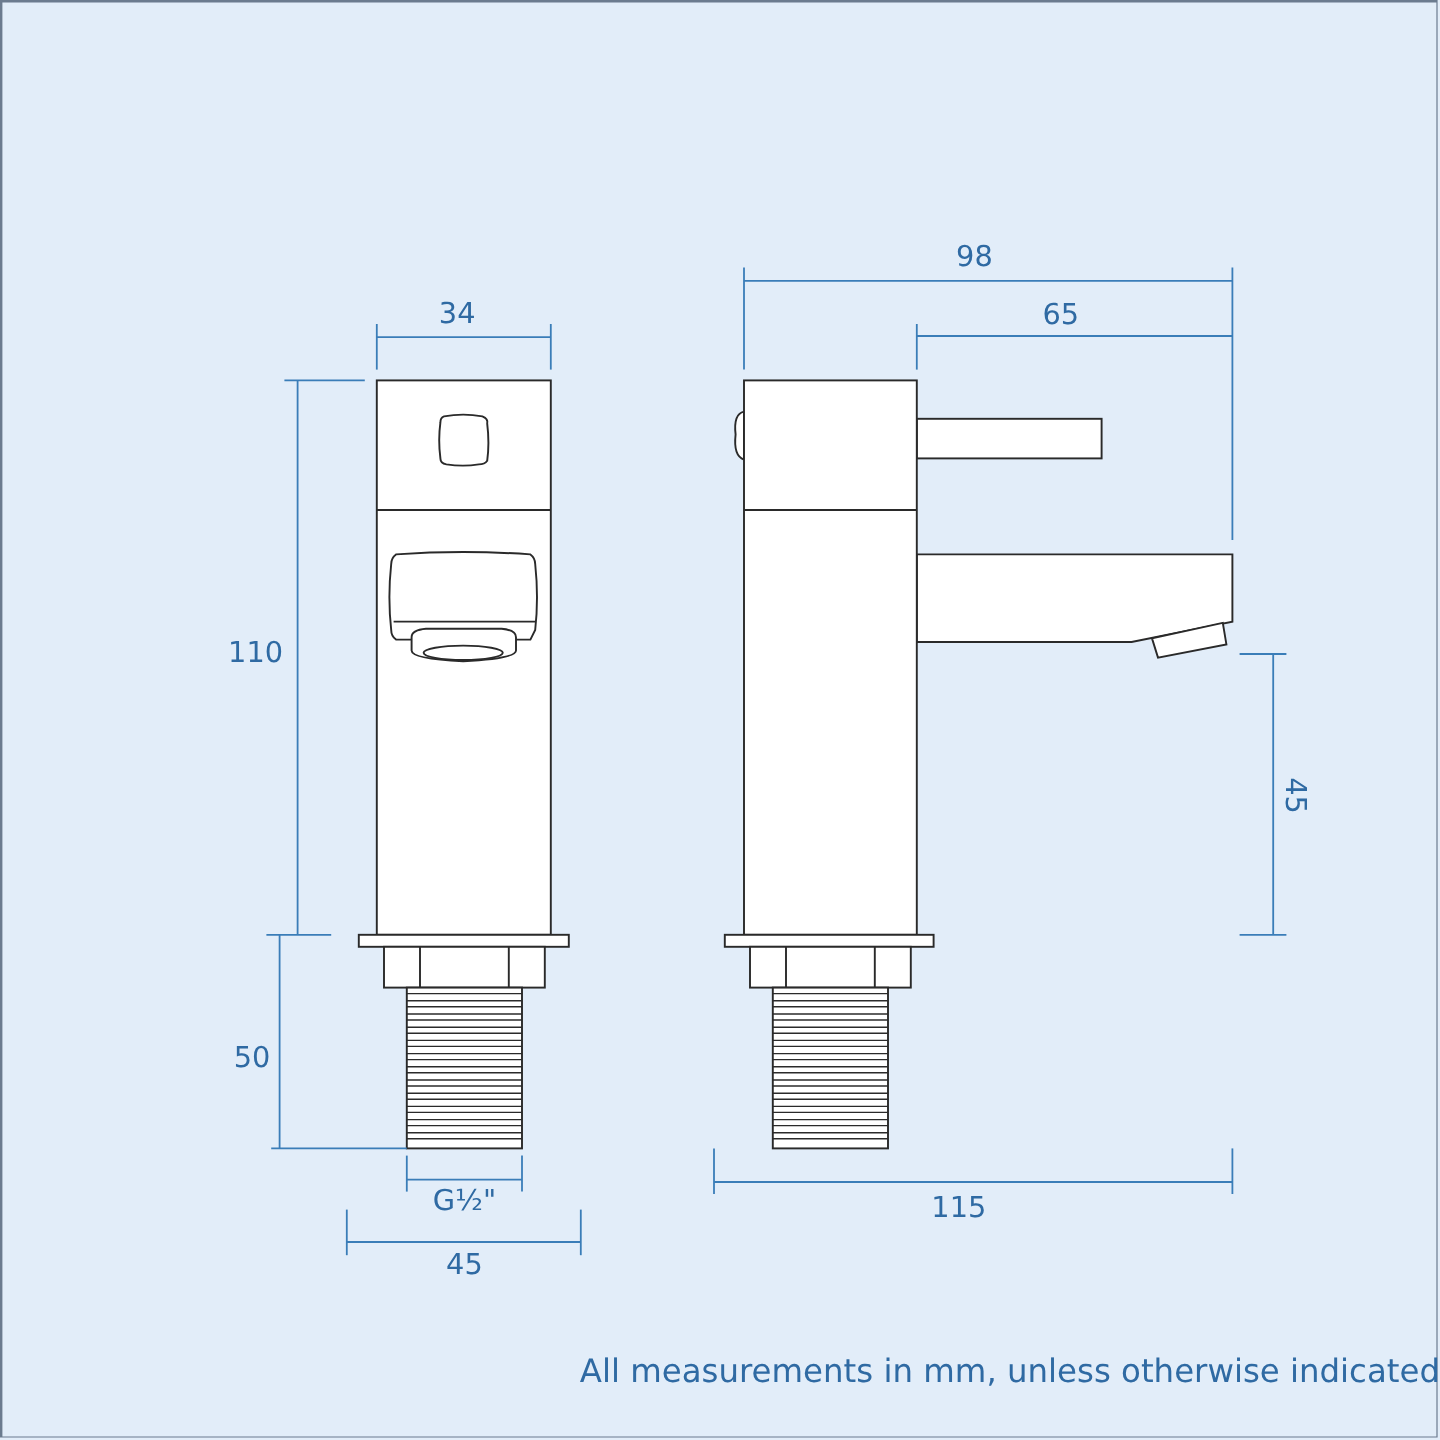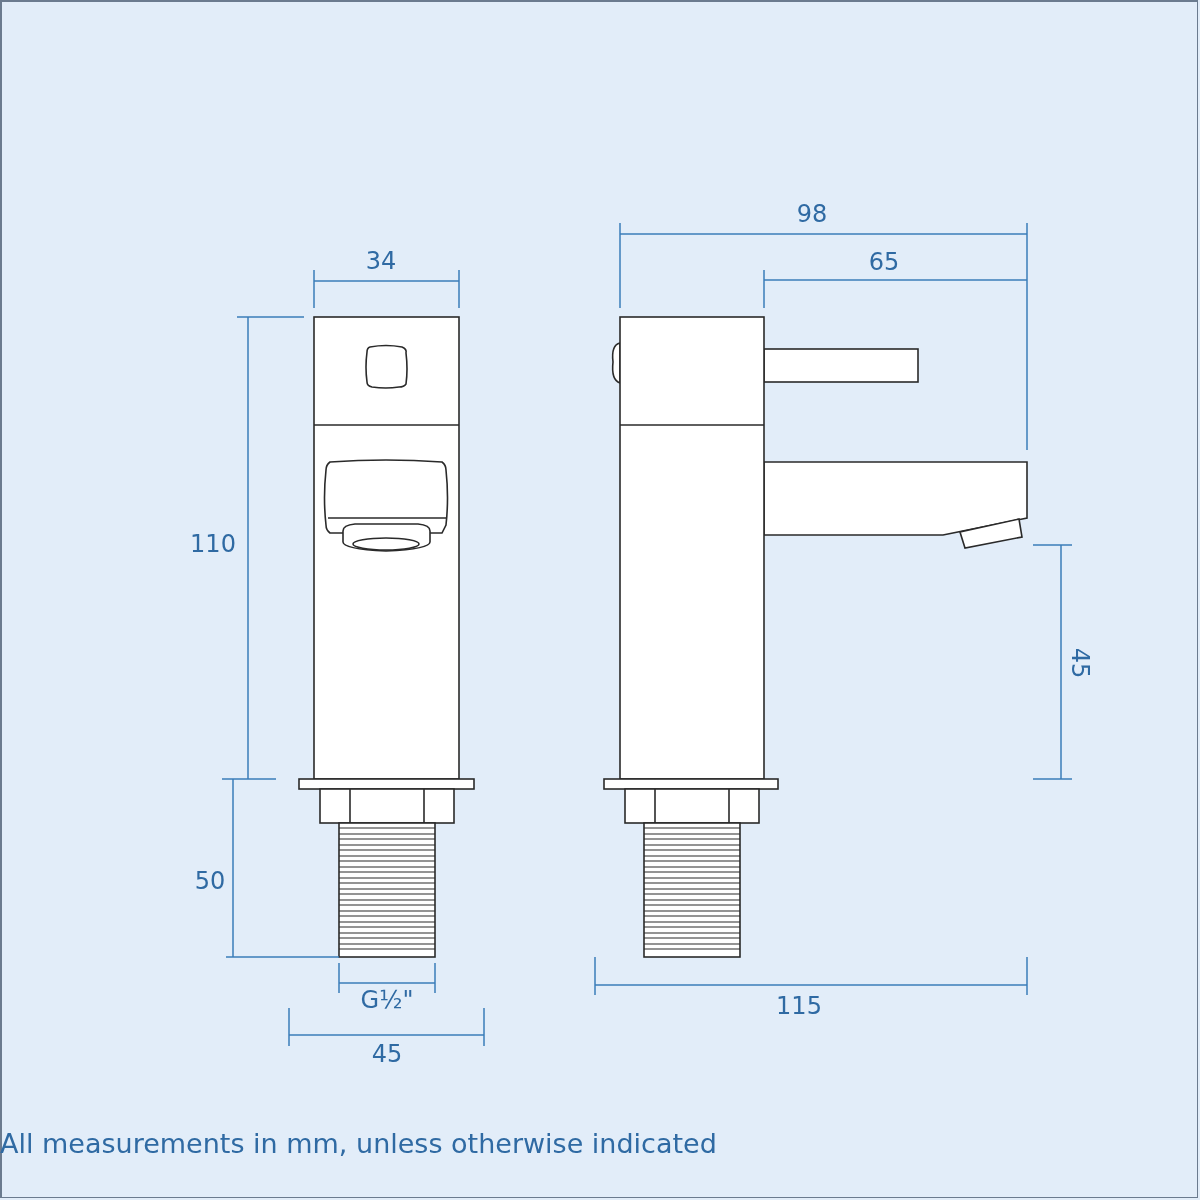--- a/index.html
+++ b/index.html
@@ -3,21 +3,21 @@
 <meta charset="utf-8">
 <style>
   html, body { margin: 0; padding: 0; }
   body { width: 1200px; height: 1200px; background: #e2edf9; position: relative; overflow: hidden; }
   .frame { position: absolute; left: 0; top: 0; width: 1198px; height: 1198px; border: 1px solid #6b7b8f; border-left-width: 2px; border-top-width: 2px; box-sizing: border-box; }
   svg { position: absolute; left: 0; top: 0; }
   .dim { stroke: #3a7db8; stroke-width: 1.5; fill: none; }
   .part { stroke: #2a2a2a; stroke-width: 1.6; fill: #ffffff; }
   .thread { stroke: #2a2a2a; stroke-width: 1.2; }
   .lbl { font-family: "DejaVu Sans", sans-serif; font-size: 24px; fill: #2f6aa3; }
-  .footer { position: absolute; left: 0; top: 1128px; width: 1200px; text-align: left;
+  .footer { position: absolute; left: 0; top: 1128px; width: 1200px; text-align: right;
             font-family: "DejaVu Sans", sans-serif; font-size: 27px; color: #2f6aa3; }
 </style>
 </head>
 <body>
 
 <div class="frame"></div>
 
 <svg width="1200" height="1200" viewBox="0 0 1200 1200">
 
   <g>

